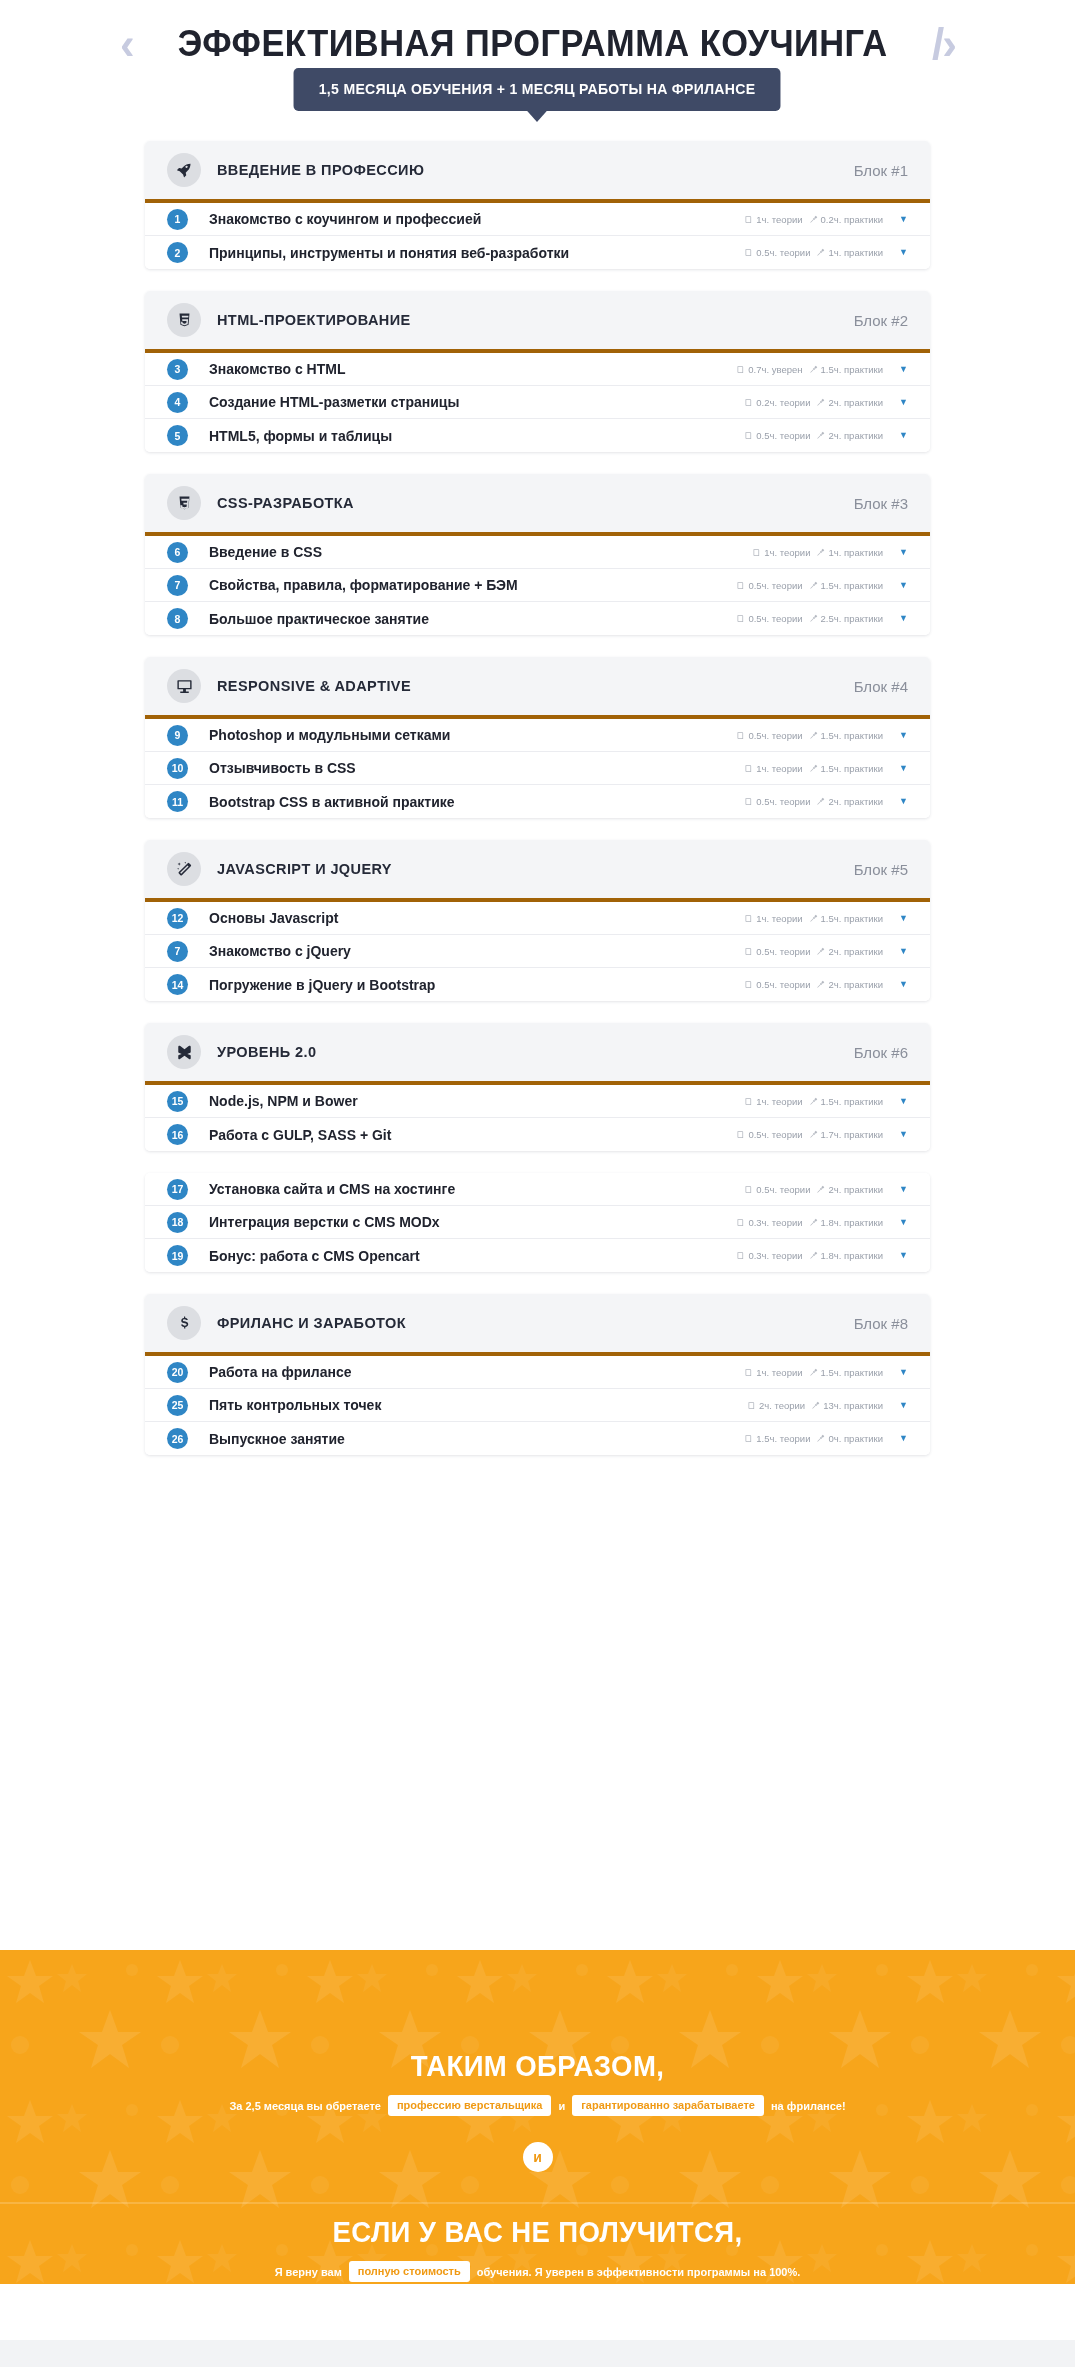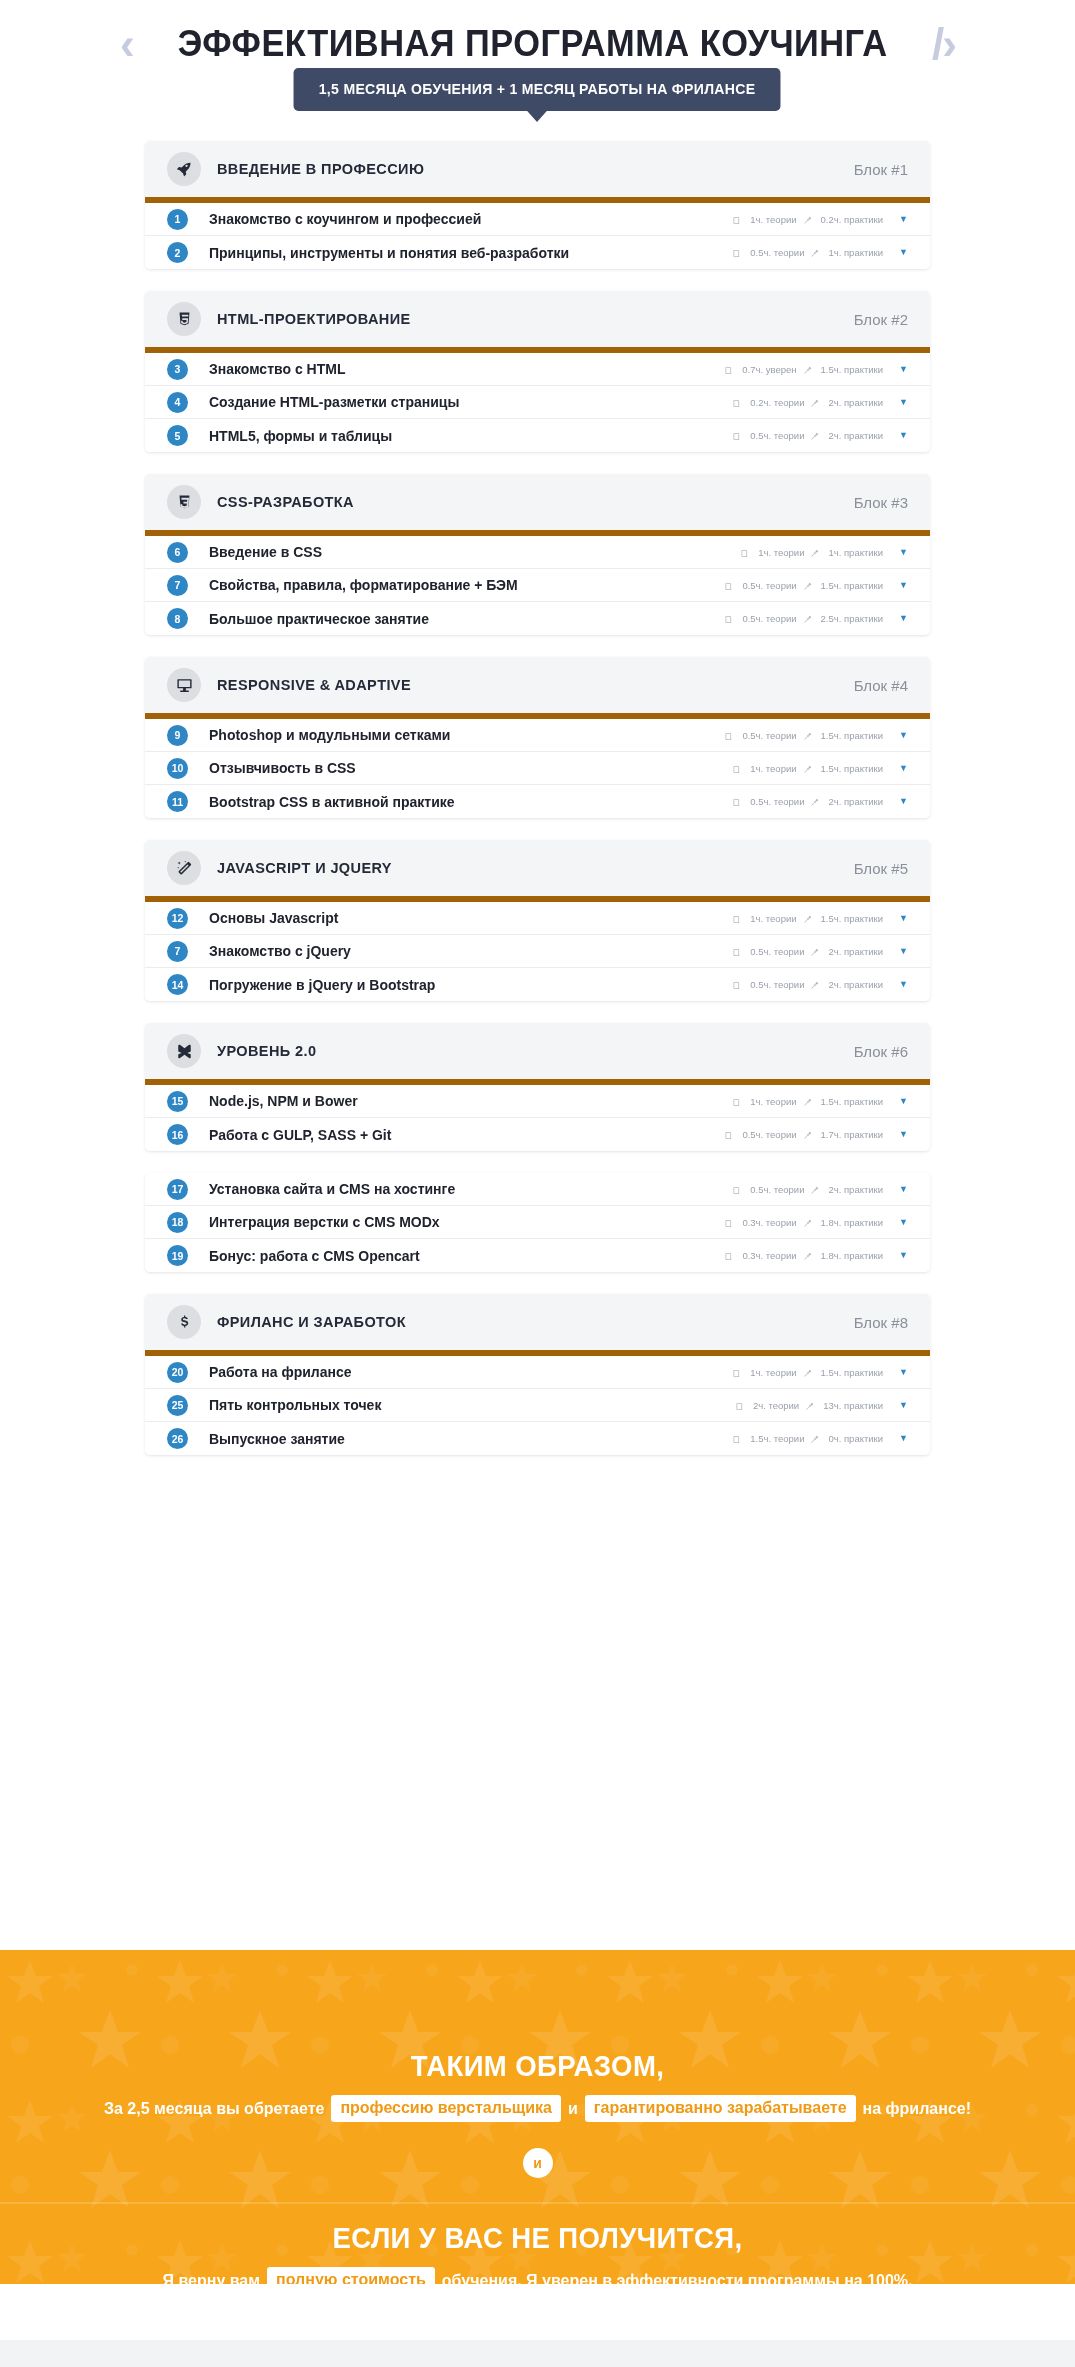--- a/index.html
+++ b/index.html
@@ -99,21 +99,21 @@
     box-shadow: 0 1px 3px rgba(40,50,70,0.13);
     overflow: hidden;
   }
 
   .block-header {
     background: #f4f5f7;
     display: flex;
     align-items: center;
     padding: 0 22px;
     height: 62px;
-    border-bottom: 6px solid #a16207;
+    border-bottom: 4px solid #a16207;
   }
 
   .block-icon {
     width: 34px;
     height: 34px;
     border-radius: 50%;
     background: #dcdee2;
     display: flex;
     align-items: center;
     justify-content: center;
@@ -179,22 +179,22 @@
     display: flex;
     align-items: center;
     gap: 6px;
     font-size: 9.5px;
     color: #9aa0ab;
     white-space: nowrap;
   }
 
   .meta-item {
     display: inline-flex;
-    align-items: flex-end;
-    gap: 9px;
+    align-items: center;
+    gap: 3px;
   }
 
   .meta-item svg { display: block; opacity: .75; }
 
   .lesson-caret {
     margin-left: 16px;
     flex: 0 0 auto;
     color: #2f86c5;
     font-size: 9px;
     line-height: 1;
@@ -242,21 +242,21 @@
     font-size: 29px;
     font-weight: 700;
     letter-spacing: 0.4px;
     text-transform: uppercase;
     color: #ffffff;
     transform: scaleX(0.95);
   }
 
   .orange-line {
     margin-top: 12px;
-    font-size: 16px;
+    font-size: 11px;
     font-weight: 700;
     color: #ffffff;
     display: flex;
     align-items: center;
     justify-content: center;
     gap: 7px;
     flex-wrap: nowrap;
   }
 
   .hl {

